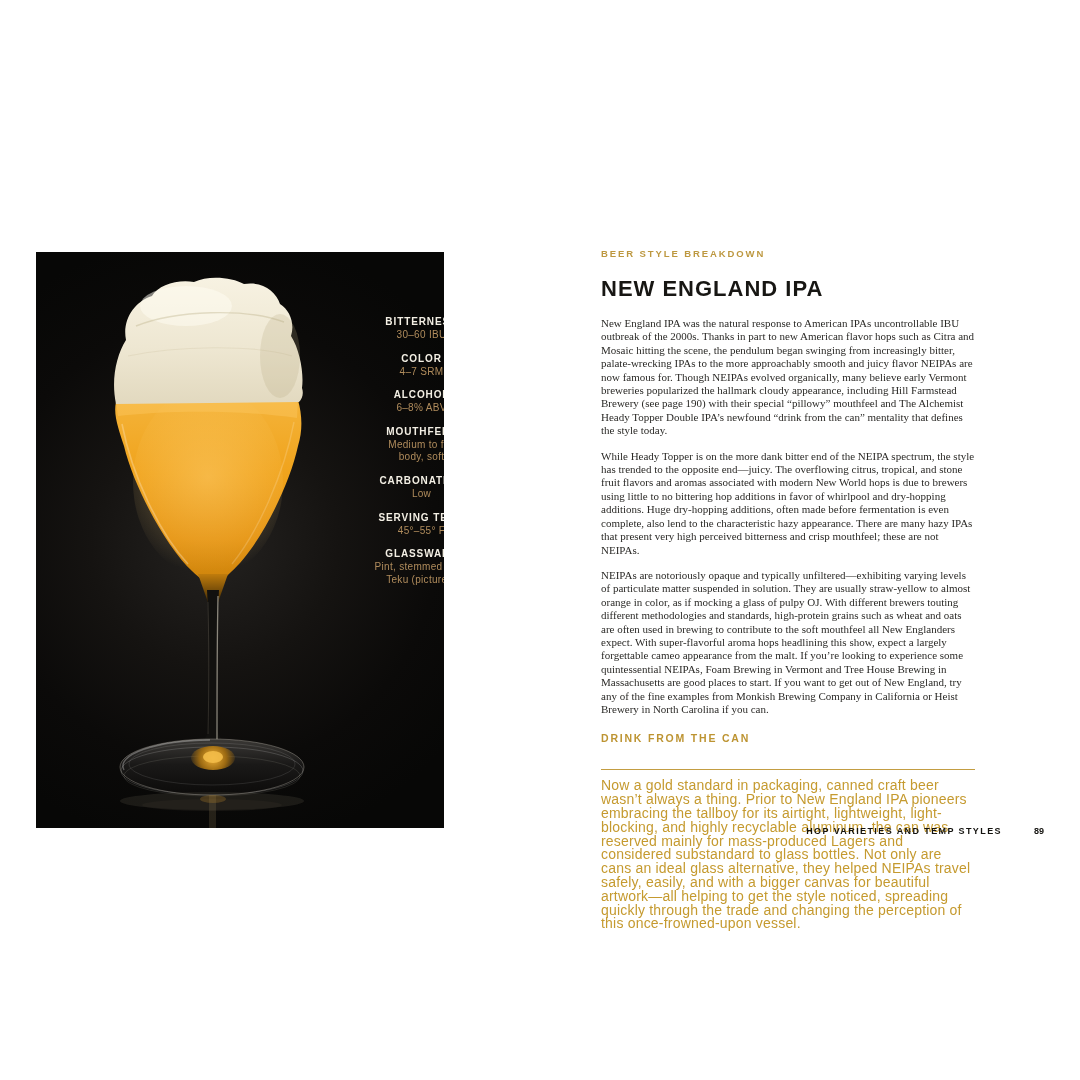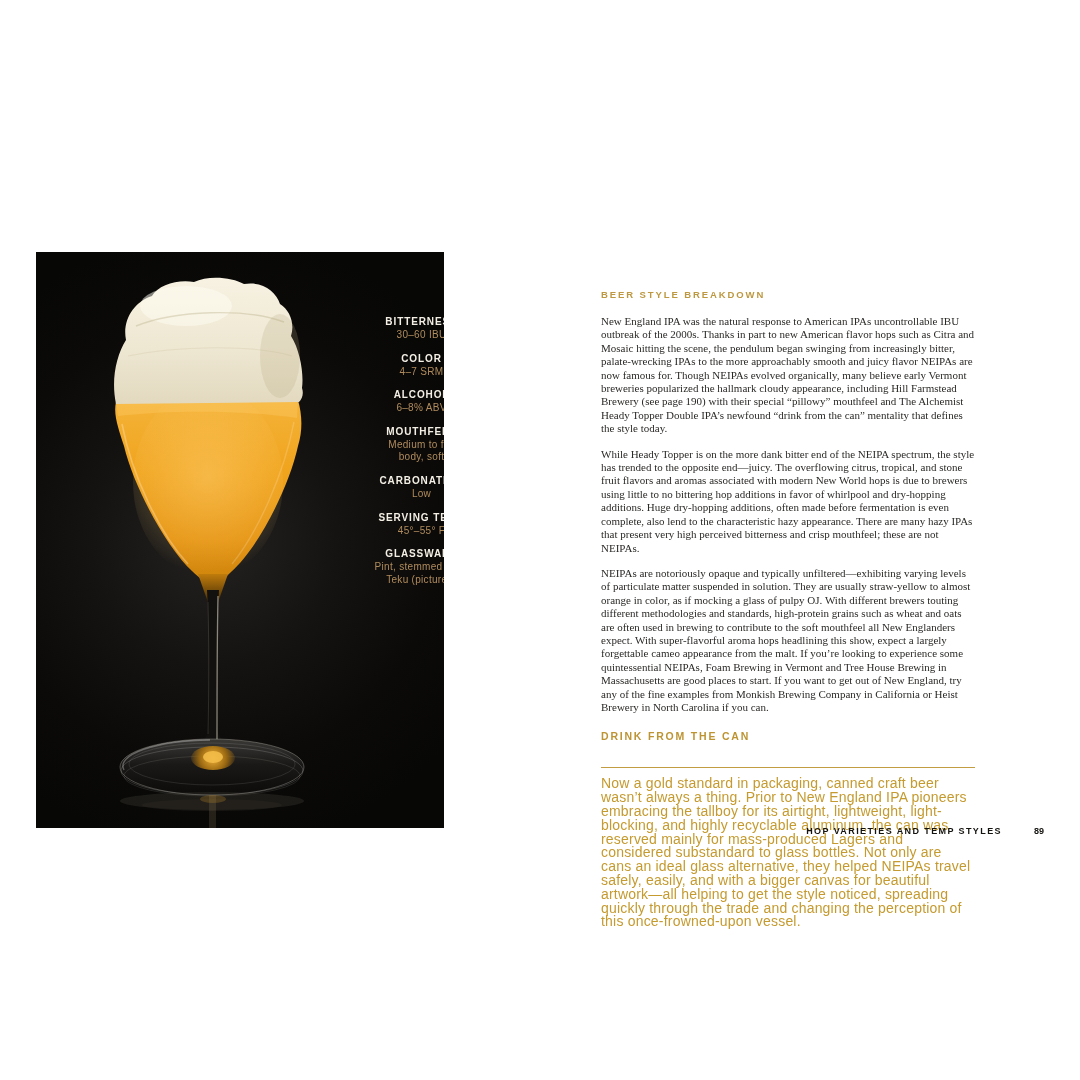--- a/index.html
+++ b/index.html
@@ -24,21 +24,21 @@
   .stat-label {
     color:#f3efe4; font-size:10px; font-weight:bold; letter-spacing:0.9px;
   }
   .stat-value {
     color:#b08c5c; font-size:10px; line-height:12.6px; margin-top:2px;
     white-space:pre-line; letter-spacing:0.3px;
   }
 
   
   .content {
-    position:absolute; left:601px; top:248px; width:374px;margin-top:41px;
+    position:absolute; left:601px; top:248px; width:374px;
   }
   .eyebrow {
     color:#bd9840; font-size:9.5px; font-weight:bold; letter-spacing:1.9px;
   }
   .title {
     margin:17px 0 0 0; color:#171613; font-size:22px; font-weight:bold;
     letter-spacing:1px;
   }
   .body-text { margin-top:15px; }
   .body-text p {
@@ -194,20 +194,21 @@
     <div class="stat">
       <div class="stat-label">GLASSWARE</div>
       <div class="stat-value">Pint, stemmed tulip,
 Teku (pictured)</div>
     </div>
   </div>
 </div>
 
 <div class="content">
   <div class="eyebrow">BEER STYLE BREAKDOWN</div>
+  <h1 class="title">NEW ENGLAND IPA</h1>
 
   <div class="body-text">
     <p>New England IPA was the natural response to American IPAs uncontrollable IBU outbreak of the 2000s. Thanks in part to new American flavor hops such as Citra and Mosaic hitting the scene, the pendulum began swinging from increasingly bitter, palate-wrecking IPAs to the more approachably smooth and juicy flavor NEIPAs are now famous for. Though NEIPAs evolved organically, many believe early Vermont breweries popularized the hallmark cloudy appearance, including Hill Farmstead Brewery (see page 190) with their special “pillowy” mouthfeel and The Alchemist Heady Topper Double IPA’s newfound “drink from the can” mentality that defines the style today.</p>
     <p>While Heady Topper is on the more dank bitter end of the NEIPA spectrum, the style has trended to the opposite end—juicy. The overflowing citrus, tropical, and stone fruit flavors and aromas associated with modern New World hops is due to brewers using little to no bittering hop additions in favor of whirlpool and dry-hopping additions. Huge dry-hopping additions, often made before fermentation is even complete, also lend to the characteristic hazy appearance. There are many hazy IPAs that present very high perceived bitterness and crisp mouthfeel; these are not NEIPAs.</p>
     <p>NEIPAs are notoriously opaque and typically unfiltered—exhibiting varying levels of particulate matter suspended in solution. They are usually straw-yellow to almost orange in color, as if mocking a glass of pulpy OJ. With different brewers touting different methodologies and standards, high-protein grains such as wheat and oats are often used in brewing to contribute to the soft mouthfeel all New Englanders expect. With super-flavorful aroma hops headlining this show, expect a largely forgettable cameo appearance from the malt. If you’re looking to experience some quintessential NEIPAs, Foam Brewing in Vermont and Tree House Brewing in Massachusetts are good places to start. If you want to get out of New England, try any of the fine examples from Monkish Brewing Company in California or Heist Brewery in North Carolina if you can.</p>
   </div>
 
   <div class="sidebar">
     <div class="sidebar-heading">DRINK FROM THE CAN</div>
     <div class="sidebar-body">Now a gold standard in packaging, canned craft beer wasn’t always a thing. Prior to New England IPA pioneers embracing the tallboy for its airtight, lightweight, light-blocking, and highly recyclable aluminum, the can was reserved mainly for mass-produced Lagers and considered substandard to glass bottles. Not only are cans an ideal glass alternative, they helped NEIPAs travel safely, easily, and with a bigger canvas for beautiful artwork—all helping to get the style noticed, spreading quickly through the trade and changing the perception of this once-frowned-upon vessel.</div>

